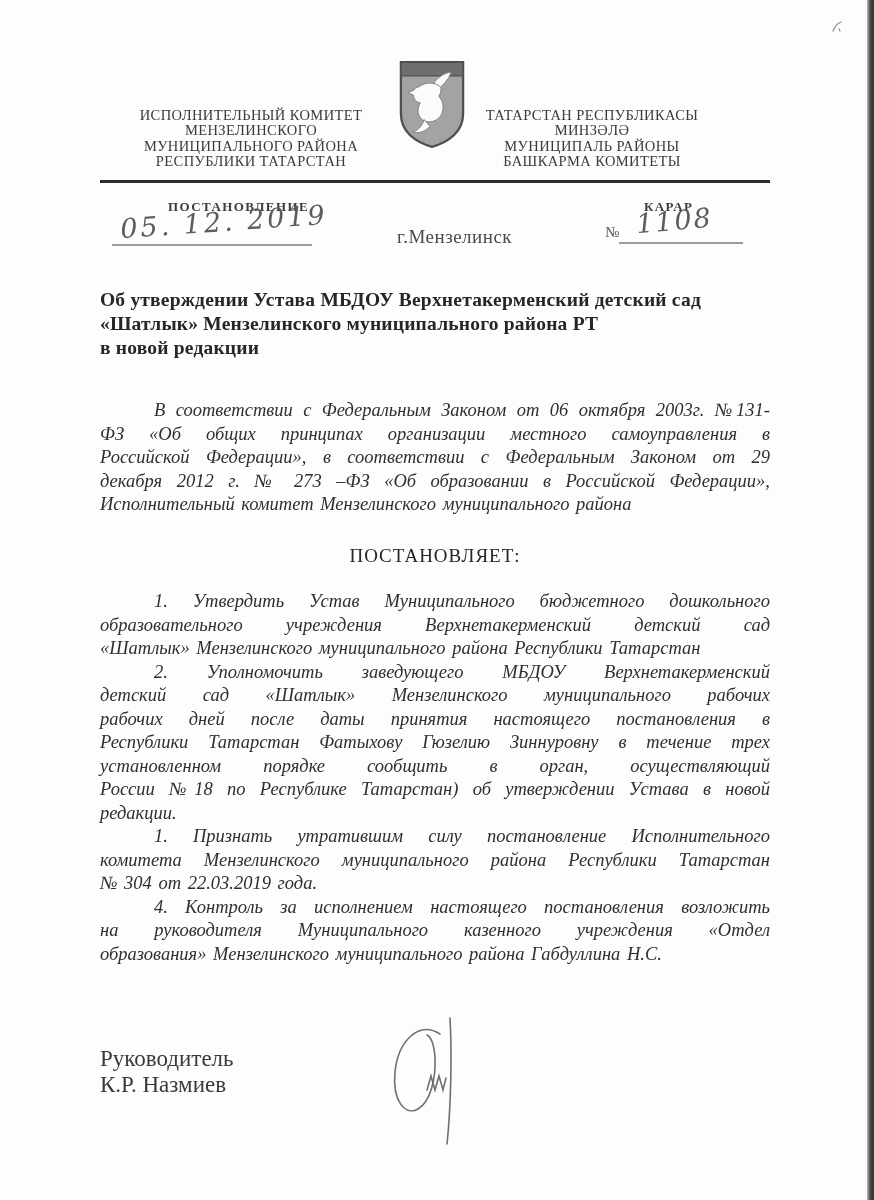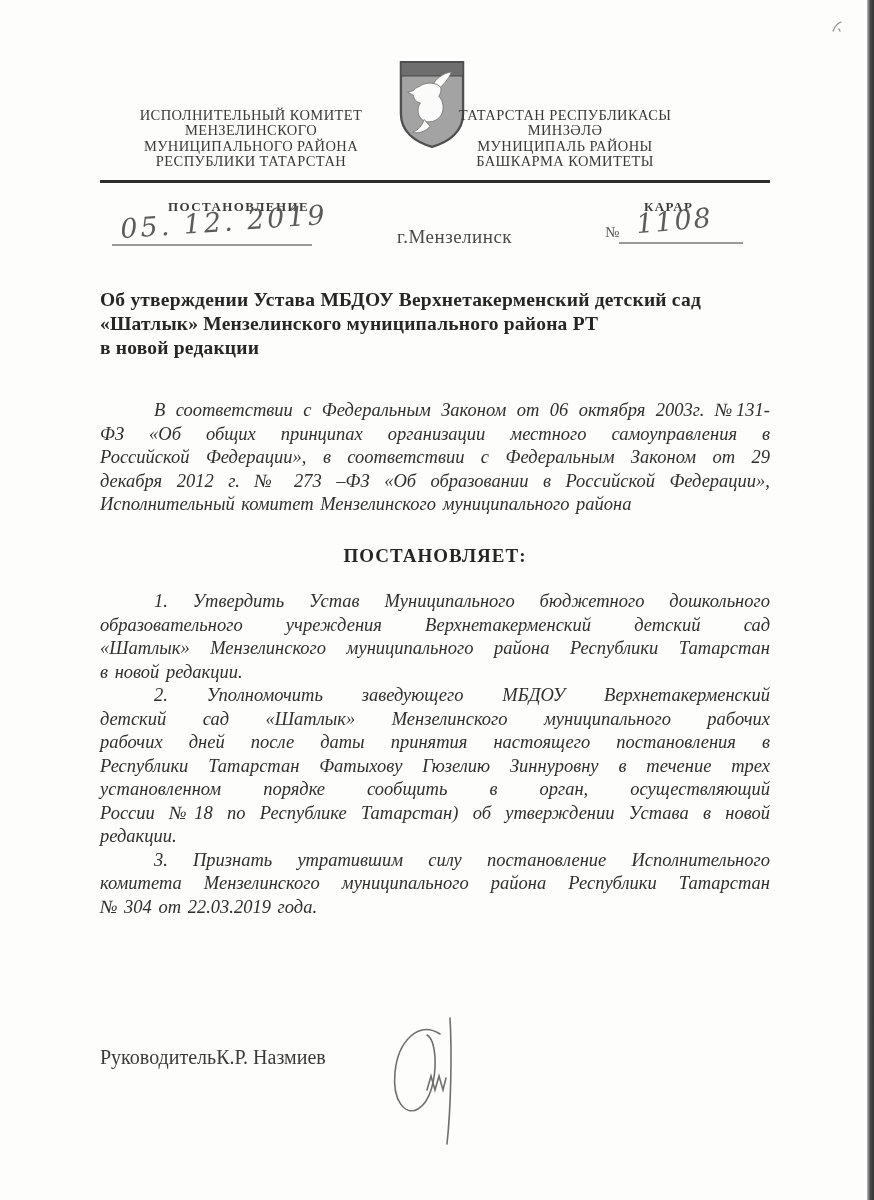--- a/index.html
+++ b/index.html
@@ -11,21 +11,21 @@
   }
   
   .scan-edge{position:absolute;top:0;right:0;bottom:0;width:7px;
     background:linear-gradient(to right,#bdbdbd,#4a4a4a 45%,#323232);}
   .scan-mark{position:absolute;left:830px;top:20px;width:14px;height:16px;color:#8f8f8f;}
 
   
   .org{position:absolute;top:60px;text-align:center;
     font-size:14.5px;line-height:15.4px;letter-spacing:0.4px;color:#3a3a3a;margin-top:48px;}
   .org-left{left:126px;width:250px;}
-  .org-right{left:450px;width:230px;}
+  .org-right{left:477px;width:230px;}
   .emblem{position:absolute;left:398px;top:59px;width:68px;height:92px;}
 
   .rule{position:absolute;left:100px;top:180px;width:670px;height:3px;background:#2d2d2d;}
 
   
   .meta-label{position:absolute;top:199px;font-size:13px;font-weight:bold;
     letter-spacing:1.4px;color:#3c3c3c;}
   .label-ru{left:148px;margin-left:20px;}
   .label-tt{left:644px;}
   .place{position:absolute;left:397px;top:226px;font-size:19px;color:#4a4a4a;letter-spacing:0.5px;}
@@ -42,26 +42,26 @@
   .title-block{position:absolute;left:100px;top:288px;width:670px;}
   .title-line{font-weight:bold;font-size:19.5px;line-height:24px;
     color:#262626;letter-spacing:0.2px;}
 
   
   .body-block{position:absolute;left:100px;top:399px;width:670px;font-size:18.5px;}
   .para{margin:0;}
   .line{line-height:23.5px;text-align:justify;text-align-last:justify;word-spacing:2px;font-style:italic;}
   .para .line:first-child{text-indent:54px;}
   .para .line:last-child{text-align-last:left;}
-  .resolves{margin:27px 0 23px 0;text-align:center;font-weight:bold;font-size:19px;
+  .resolves{margin:27px 0 23px 0;text-align:center;font-weight:normal;font-size:19px;
     letter-spacing:1px;color:#262626;line-height:23.5px;}
 
   
   .sig-row{position:absolute;left:100px;top:1046px;width:662px;
-    display:flex;font-size:20px;color:#3a3a3a;}
+    display:flex;font-size:23px;color:#3a3a3a;flex-direction:column;}
   .signature-svg{position:absolute;left:378px;top:1012px;width:110px;height:135px;}
 </style>
 </head>
 <body>
 
 <div class="page">
 
   <div class="scan-edge"></div>
   <svg class="scan-mark" viewBox="0 0 14 16">
     <path d="M3 11 C5 6 8 3 11 2 M9 9 l1 2" stroke="#8f8f8f" stroke-width="1.3" fill="none" stroke-linecap="round"></path>
@@ -120,35 +120,39 @@
         <div class="line">ФЗ «Об общих принципах организации местного самоуправления в</div>
         <div class="line">Российской Федерации», в соответствии с Федеральным Законом от 29</div>
         <div class="line">декабря 2012 г. № 273 –ФЗ «Об образовании в Российской Федерации»,</div>
         <div class="line">Исполнительный комитет Мензелинского муниципального района</div>
       </div>
     <div class="resolves">ПОСТАНОВЛЯЕТ:</div>
     <div class="para">
         <div class="line">1. Утвердить Устав Муниципального бюджетного дошкольного</div>
         <div class="line">образовательного учреждения Верхнетакерменский детский сад</div>
         <div class="line">«Шатлык» Мензелинского муниципального района Республики Татарстан</div>
-        <div class="line">в новой редакции.</div>
       </div>
     <div class="para">
         <div class="line">2. Уполномочить заведующего МБДОУ Верхнетакерменский</div>
         <div class="line">детский сад «Шатлык» Мензелинского муниципального рабочих</div>
         <div class="line">рабочих дней после даты принятия настоящего постановления в</div>
         <div class="line">Республики Татарстан Фатыхову Гюзелию Зиннуровну в течение трех</div>
         <div class="line">установленном порядке сообщить в орган, осуществляющий</div>
         <div class="line">России №18 по Республике Татарстан) об утверждении Устава в новой</div>
         <div class="line">редакции.</div>
       </div>
     <div class="para">
-        <div class="line">3. Признать утратившим силу постановление Исполнительного</div>
+        <div class="line">1. Признать утратившим силу постановление Исполнительного</div>
         <div class="line">комитета Мензелинского муниципального района Республики Татарстан</div>
         <div class="line">№ 304 от 22.03.2019 года.</div>
+      </div>
+    <div class="para">
+        <div class="line">4. Контроль за исполнением настоящего постановления возложить</div>
+        <div class="line">на руководителя Муниципального казенного учреждения «Отдел</div>
+        <div class="line">образования» Мензелинского муниципального района Габдуллина Н.С.</div>
       </div>
   </div>
 
   <svg class="signature-svg" viewBox="0 0 110 135">
     <g stroke="#6f6f6f" stroke-width="1.6" fill="none" stroke-linecap="round">
       <path d="M62 22 C40 8 20 30 17 60 C14 90 28 104 40 97 C52 90 58 68 57 45 C56 33 53 25 49 23"></path>
       <path d="M49 78 L53 64 L57 78 L61 64 L65 78 L68 66"></path>
       <path d="M72 6 C74 40 73 95 69 132"></path>
     </g>
   </svg>

